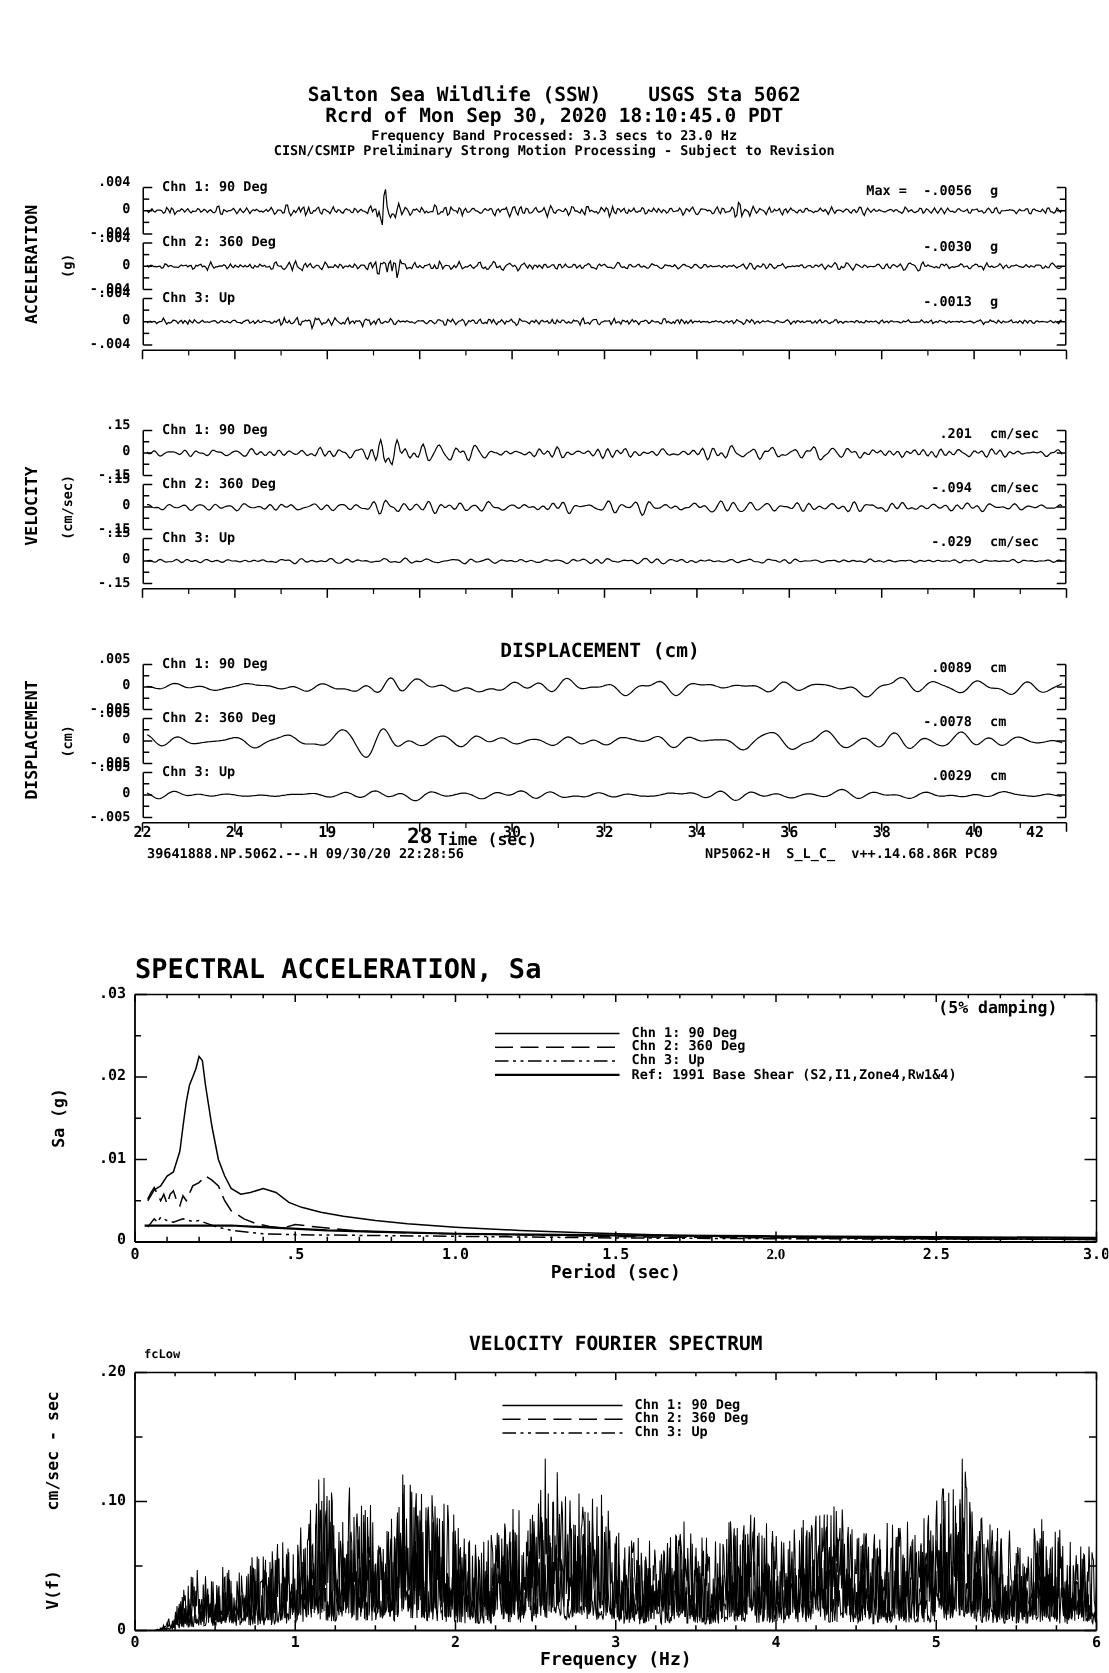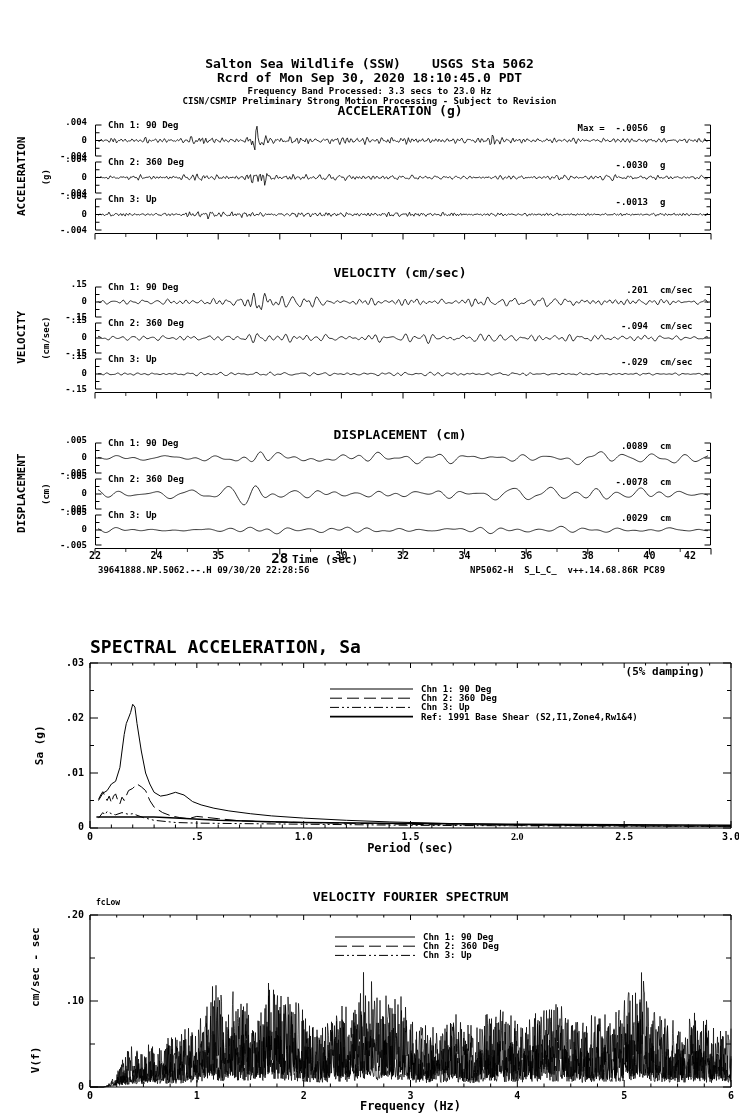--- a/index.html
+++ b/index.html
@@ -26,21 +26,20 @@
 
   <div class="t" style="left:90px;width:641px;top:637px;font-size:18px;">SPECTRAL ACCELERATION, Sa</div>
   <div class="t" style="left:460px;width:245px;top:666px;font-size:11px;text-align:right">(5% damping)</div>
   <div class="t rot" style="left:-15px;top:739px;width:110px;font-size:11px">Sa (g)</div>
   <div class="t" style="left:90px;width:641px;top:842px;font-size:12px;text-align:center">Period (sec)</div>
 
   <div class="t" style="left:90px;width:641px;top:890px;font-size:13px;text-align:center">VELOCITY FOURIER SPECTRUM</div>
   <div class="t" style="left:96px;top:898px;font-size:8px">fcLow</div>
   <div class="t rot" style="left:-64px;top:994px;width:200px;font-size:11px">V(f)      cm/sec - sec</div>
   <div class="t" style="left:90px;width:641px;top:1100px;font-size:12px;text-align:center">Frequency (Hz)</div>
-<div class="t" style="left: 90px; width: 620px; top: 104px; font-size: 13px; text-align: center;">ACCELERATION (g)</div>
     <div class="t rot" style="left: -48px; top: 170px; width: 140px; font-size: 11px;">ACCELERATION</div>
     <div class="t rot" style="left: 6px; top: 172px; width: 80px; font-size: 9px;">(g)</div>
     <div class="t" style="left: 40px; width: 47px; top: 117px; font-size: 9px; text-align: right;">.004</div>
     <div class="t" style="left: 40px; width: 47px; top: 134.5px; font-size: 9px; text-align: right;">0</div>
     <div class="t" style="left: 40px; width: 47px; top: 151px; font-size: 9px; text-align: right;">-.004</div>
     <div class="t" style="left: 108px; top: 120px; font-size: 9px;">Chn 1: 90 Deg</div>
     <div class="t" style="left: 510px; width: 138px; top: 123px; font-size: 9px; text-align: right;">Max =  -.0056</div>
     <div class="t" style="left: 660px; top: 123px; font-size: 9px;">g</div>
     <svg style="position: absolute; overflow: visible; left: 95px; top: 122px; width: 616px; height: 37px;">
       <line x1="0.5" y1="3" x2="0.5" y2="34" stroke-width="1"></line>
@@ -92,21 +91,20 @@
       <line x1="0.5" y1="10.75" x2="4.5" y2="10.75" stroke-width="1"></line>
       <line x1="611.5" y1="10.75" x2="615.5" y2="10.75" stroke-width="1"></line>
       <line x1="0.5" y1="18.5" x2="6.5" y2="18.5" stroke-width="1"></line>
       <line x1="609.5" y1="18.5" x2="615.5" y2="18.5" stroke-width="1"></line>
       <line x1="0.5" y1="26.25" x2="4.5" y2="26.25" stroke-width="1"></line>
       <line x1="611.5" y1="26.25" x2="615.5" y2="26.25" stroke-width="1"></line>
       <line x1="0.5" y1="34" x2="6.5" y2="34" stroke-width="1"></line>
       <line x1="609.5" y1="34" x2="615.5" y2="34" stroke-width="1"></line>
       <polyline points="3.0,19.3 4.1,18.5 5.2,18.1 6.3,18.8 7.4,18.2 8.4,18.4 9.5,19.8 10.6,18.7 11.7,18.4 12.8,18.3 13.9,16.1 15.0,18.1 16.1,20.2 17.2,19.0 18.3,19.4 19.3,18.8 20.4,17.5 21.5,17.6 22.6,18.1 23.7,19.7 24.8,18.3 25.9,17.6 27.0,19.6 28.1,17.8 29.1,18.5 30.2,20.1 31.3,17.4 32.4,18.5 33.5,19.2 34.6,17.1 35.7,18.2 36.8,19.3 37.9,19.2 38.9,18.3 40.0,17.6 41.1,18.8 42.2,18.8 43.3,18.4 44.4,19.1 45.5,18.5 46.6,18.1 47.7,17.8 48.8,18.1 49.8,19.3 50.9,19.2 52.0,18.1 53.1,17.8 54.2,18.8 55.3,18.9 56.4,18.0 57.5,18.9 58.6,19.2 59.6,18.2 60.7,17.5 61.8,17.6 62.9,18.8 64.0,19.0 65.1,19.1 66.2,19.7 67.3,18.4 68.4,17.9 69.4,17.4 70.5,17.4 71.6,19.5 72.7,18.9 73.8,17.9 74.9,19.7 76.0,18.7 77.1,17.5 78.2,19.0 79.3,19.0 80.3,18.0 81.4,17.8 82.5,18.4 83.6,18.5 84.7,18.3 85.8,19.5 86.9,19.3 88.0,18.0 89.1,18.8 90.1,17.6 91.2,17.0 92.3,20.8 93.4,19.4 94.5,15.8 95.6,18.7 96.7,19.2 97.8,17.6 98.9,19.6 99.9,19.7 101.0,18.9 102.1,17.0 103.2,15.7 104.3,20.0 105.4,20.7 106.5,18.2 107.6,18.3 108.7,17.5 109.8,18.1 110.8,17.3 111.9,18.1 113.0,23.0 114.1,20.2 115.2,16.1 116.3,17.1 117.4,16.3 118.5,18.2 119.6,20.4 120.6,19.2 121.7,19.6 122.8,18.7 123.9,16.8 125.0,18.5 126.1,20.7 127.2,18.4 128.3,15.9 129.4,17.6 130.4,18.4 131.5,19.4 132.6,20.0 133.7,18.9 134.8,20.0 135.9,17.4 137.0,15.8 138.1,19.8 139.2,18.5 140.3,18.0 141.3,19.6 142.4,17.8 143.5,18.2 144.6,17.8 145.7,19.1 146.8,21.6 147.9,17.8 149.0,16.7 150.1,17.5 151.1,17.3 152.2,20.5 153.3,19.1 154.4,18.0 155.5,20.2 156.6,17.4 157.7,16.5 158.8,19.2 159.9,19.7 160.9,18.8 162.0,18.1 163.1,19.0 164.2,18.5 165.3,16.4 166.4,17.5 167.5,20.0 168.6,20.3 169.7,18.6 170.8,17.6 171.8,18.7 172.9,18.3 174.0,18.1 175.1,18.7 176.2,17.8 177.3,18.3 178.4,19.0 179.5,18.4 180.6,19.2 181.6,19.6 182.7,18.4 183.8,17.7 184.9,18.0 186.0,17.9 187.1,17.8 188.2,19.0 189.3,19.8 190.4,19.0 191.4,17.8 192.5,17.7 193.6,18.8 194.7,19.8 195.8,19.1 196.9,17.2 198.0,17.3 199.1,17.9 200.2,18.0 201.3,20.8 202.3,20.7 203.4,17.0 204.5,17.8 205.6,18.6 206.7,16.8 207.8,18.6 208.9,20.5 210.0,19.0 211.1,18.0 212.1,18.0 213.2,16.9 214.3,18.1 215.4,21.0 216.5,19.4 217.6,17.7 218.7,18.5 219.8,17.4 220.9,17.6 221.9,19.5 223.0,19.6 224.1,17.7 225.2,16.8 226.3,19.4 227.4,19.7 228.5,18.9 229.6,19.7 230.7,16.9 231.8,17.2 232.8,19.3 233.9,17.0 235.0,18.9 236.1,20.4 237.2,18.6 238.3,18.6 239.4,17.2 240.5,18.4 241.6,20.0 242.6,18.0 243.7,18.6 244.8,17.8 245.9,16.8 247.0,18.6 248.1,19.0 249.2,20.9 250.3,20.0 251.4,16.5 252.4,17.5 253.5,18.3 254.6,18.0 255.7,18.3 256.8,19.0 257.9,19.9 259.0,18.2 260.1,18.0 261.2,19.0 262.3,17.4 263.3,18.6 264.4,20.1 265.5,18.2 266.6,17.5 267.7,18.6 268.8,18.4 269.9,17.9 271.0,19.5 272.1,19.0 273.1,17.0 274.2,19.4 275.3,19.8 276.4,17.3 277.5,18.6 278.6,19.0 279.7,17.4 280.8,17.5 281.9,18.9 282.9,19.5 284.0,18.4 285.1,19.2 286.2,19.3 287.3,17.4 288.4,18.0 289.5,17.7 290.6,18.4 291.7,20.8 292.8,17.4 293.8,16.1 294.9,19.8 296.0,19.3 297.1,18.9 298.2,20.1 299.3,18.2 300.4,17.2 301.5,17.0 302.6,17.0 303.6,19.8 304.7,20.5 305.8,18.8 306.9,18.6 308.0,17.9 309.1,18.1 310.2,18.0 311.3,17.8 312.4,20.4 313.4,18.6 314.5,16.2 315.6,19.4 316.7,18.7 317.8,18.5 318.9,20.2 320.0,17.5 321.1,17.9 322.2,18.7 323.3,17.8 324.3,20.1 325.4,18.6 326.5,17.0 327.6,18.7 328.7,17.7 329.8,18.8 330.9,20.4 332.0,18.6 333.1,18.2 334.1,18.2 335.2,17.4 336.3,18.0 337.4,19.6 338.5,19.1 339.6,17.6 340.7,18.3 341.8,18.8 342.9,18.4 343.9,18.6 345.0,19.6 346.1,19.9 347.2,16.7 348.3,16.4 349.4,19.2 350.5,18.2 351.6,19.1 352.7,19.7 353.8,18.4 354.8,19.6 355.9,17.5 357.0,17.3 358.1,19.7 359.2,17.0 360.3,18.0 361.4,19.7 362.5,18.1 363.6,19.7 364.6,18.5 365.7,17.4 366.8,19.3 367.9,18.2 369.0,18.2 370.1,18.5 371.2,18.0 372.3,19.0 373.4,18.4 374.4,18.3 375.5,18.7 376.6,18.3 377.7,19.2 378.8,18.9 379.9,18.2 381.0,18.5 382.1,17.8 383.2,18.3 384.3,18.7 385.3,18.1 386.4,18.8 387.5,19.5 388.6,18.3 389.7,18.0 390.8,19.0 391.9,18.2 393.0,17.8 394.1,19.7 395.1,18.8 396.2,17.1 397.3,18.0 398.4,18.4 399.5,18.9 400.6,20.3 401.7,19.3 402.8,17.1 403.9,18.0 404.9,19.0 406.0,17.1 407.1,18.0 408.2,20.0 409.3,18.5 410.4,18.2 411.5,19.5 412.6,18.6 413.7,17.8 414.8,18.6 415.8,18.3 416.9,17.8 418.0,18.4 419.1,18.6 420.2,19.0 421.3,19.4 422.4,18.1 423.5,17.8 424.6,18.5 425.6,18.7 426.7,19.1 427.8,18.8 428.9,17.9 430.0,17.2 431.1,18.2 432.2,20.2 433.3,18.8 434.4,18.0 435.4,19.3 436.5,17.8 437.6,18.0 438.7,19.0 439.8,18.0 440.9,19.0 442.0,18.7 443.1,18.0 444.2,18.3 445.3,18.0 446.3,19.4 447.4,19.1 448.5,17.9 449.6,19.5 450.7,18.0 451.8,17.1 452.9,19.2 454.0,18.8 455.1,17.8 456.1,18.0 457.2,19.3 458.3,19.7 459.4,18.7 460.5,18.6 461.6,17.3 462.7,17.3 463.8,19.3 464.9,18.3 465.9,18.4 467.0,19.6 468.1,18.4 469.2,18.3 470.3,18.7 471.4,18.5 472.5,18.2 473.6,18.4 474.7,19.1 475.8,17.8 476.8,17.9 477.9,19.1 479.0,18.3 480.1,19.1 481.2,19.3 482.3,17.7 483.4,18.4 484.5,18.7 485.6,18.1 486.6,18.6 487.7,18.5 488.8,17.9 489.9,18.8 491.0,19.8 492.1,18.1 493.2,17.4 494.3,19.2 495.4,18.6 496.4,18.2 497.5,19.2 498.6,18.1 499.7,17.9 500.8,18.6 501.9,18.5 503.0,18.4 504.1,18.6 505.2,19.2 506.3,19.0 507.3,18.0 508.4,18.6 509.5,18.2 510.6,17.3 511.7,18.6 512.8,19.1 513.9,18.7 515.0,18.9 516.1,18.6 517.1,18.8 518.2,18.6 519.3,17.2 520.4,18.3 521.5,19.1 522.6,18.3 523.7,19.2 524.8,18.1 525.9,17.4 526.9,19.7 528.0,18.9 529.1,18.3 530.2,19.0 531.3,17.6 532.4,18.0 533.5,18.5 534.6,18.3 535.7,19.5 536.8,18.6 537.8,18.0 538.9,19.0 540.0,18.3 541.1,18.5 542.2,18.4 543.3,18.2 544.4,18.9 545.5,18.1 546.6,18.2 547.6,19.1 548.7,18.8 549.8,18.5 550.9,18.3 552.0,18.1 553.1,18.6 554.2,19.3 555.3,18.8 556.4,18.1 557.4,18.1 558.5,17.2 559.6,18.4 560.7,20.2 561.8,18.7 562.9,18.8 564.0,18.8 565.1,17.3 566.2,18.2 567.3,18.1 568.3,18.8 569.4,19.5 570.5,17.5 571.6,18.5 572.7,19.4 573.8,18.0 574.9,18.8 576.0,18.8 577.1,18.6 578.1,18.1 579.2,17.2 580.3,19.0 581.4,18.9 582.5,18.4 583.6,19.3 584.7,17.8 585.8,18.5 586.9,19.7 587.9,17.5 589.0,18.0 590.1,19.3 591.2,17.8 592.3,17.7 593.4,19.3 594.5,19.6 595.6,18.2 596.7,17.9 597.8,18.7 598.8,18.4 599.9,18.3 601.0,18.5 602.1,18.6 603.2,18.9 604.3,18.3 605.4,17.6 606.5,18.6 607.6,19.2 608.6,18.2 609.7,19.0 610.8,19.7 611.9,17.6 613.0,17.5" stroke-width="0.8"></polyline>
     </svg>
-    <div class="t" style="left: 90px; width: 620px; top: 266px; font-size: 13px; text-align: center;">VELOCITY (cm/sec)</div>
     <div class="t rot" style="left: -48px; top: 331px; width: 140px; font-size: 11px;">VELOCITY</div>
     <div class="t rot" style="left: 6px; top: 333px; width: 80px; font-size: 9px;">(cm/sec)</div>
     <div class="t" style="left: 40px; width: 47px; top: 279px; font-size: 9px; text-align: right;">.15</div>
     <div class="t" style="left: 40px; width: 47px; top: 296px; font-size: 9px; text-align: right;">0</div>
     <div class="t" style="left: 40px; width: 47px; top: 312px; font-size: 9px; text-align: right;">-.15</div>
     <div class="t" style="left: 108px; top: 282px; font-size: 9px;">Chn 1: 90 Deg</div>
     <div class="t" style="left: 510px; width: 138px; top: 285px; font-size: 9px; text-align: right;">.201</div>
     <div class="t" style="left: 660px; top: 285px; font-size: 9px;">cm/sec</div>
     <svg style="position: absolute; overflow: visible; left: 95px; top: 284px; width: 616px; height: 36px;">
       <line x1="0.5" y1="3" x2="0.5" y2="33" stroke-width="1"></line>
@@ -298,21 +296,21 @@
       <line x1="431.2" y1="0.5" x2="431.2" y2="6.5" stroke-width="1"></line>
       <line x1="462" y1="0.5" x2="462" y2="4" stroke-width="0.8"></line>
       <line x1="492.8" y1="0.5" x2="492.8" y2="6.5" stroke-width="1"></line>
       <line x1="523.6" y1="0.5" x2="523.6" y2="4" stroke-width="0.8"></line>
       <line x1="554.4" y1="0.5" x2="554.4" y2="6.5" stroke-width="1"></line>
       <line x1="585.1999999999999" y1="0.5" x2="585.1999999999999" y2="4" stroke-width="0.8"></line>
       <line x1="616" y1="0.5" x2="616" y2="6.5" stroke-width="1"></line>
     </svg>
     <div class="t" style="left: 84px; width: 22px; top: 550px; font-size: 10px; text-align: center;">22</div>
     <div class="t" style="left: 145.6px; width: 22px; top: 550px; font-size: 10px; text-align: center;">24</div>
-    <div class="t" style="left: 207.2px; width: 22px; top: 550px; font-size: 10px; text-align: center;">35</div>
+    <div class="t" style="left: 207.2px; width: 22px; top: 550px; font-size: 10px; text-align: center;">19</div>
     <div class="t" style="left: 268.8px; width: 22px; top: 550px; font-size: 14px; text-align: center;">28</div>
     <div class="t" style="left: 330.4px; width: 22px; top: 550px; font-size: 10px; text-align: center;">30</div>
     <div class="t" style="left: 392px; width: 22px; top: 550px; font-size: 10px; text-align: center;">32</div>
     <div class="t" style="left: 453.6px; width: 22px; top: 550px; font-size: 10px; text-align: center;">34</div>
     <div class="t" style="left: 515.2px; width: 22px; top: 550px; font-size: 10px; text-align: center;">36</div>
     <div class="t" style="left: 576.8px; width: 22px; top: 550px; font-size: 10px; text-align: center;">38</div>
     <div class="t" style="left: 638.4px; width: 22px; top: 550px; font-size: 10px; text-align: center;">40</div>
     <div class="t" style="left: 684px; width: 22px; top: 550px; font-size: 10px; text-align: left;">42</div>
     <svg style="position: absolute; overflow: visible; left: 0px; top: 655px; width: 739px; height: 185px;">
       <line x1="90" y1="8" x2="90" y2="173" stroke-width="1.2"></line>

